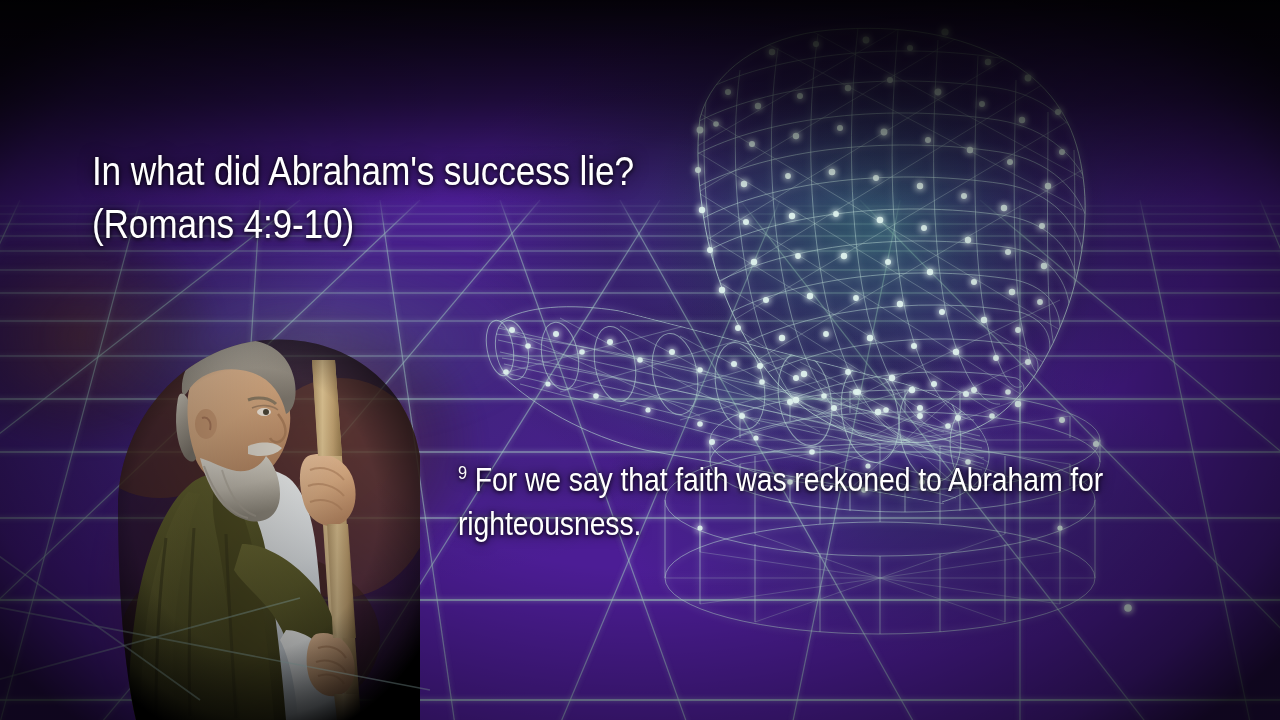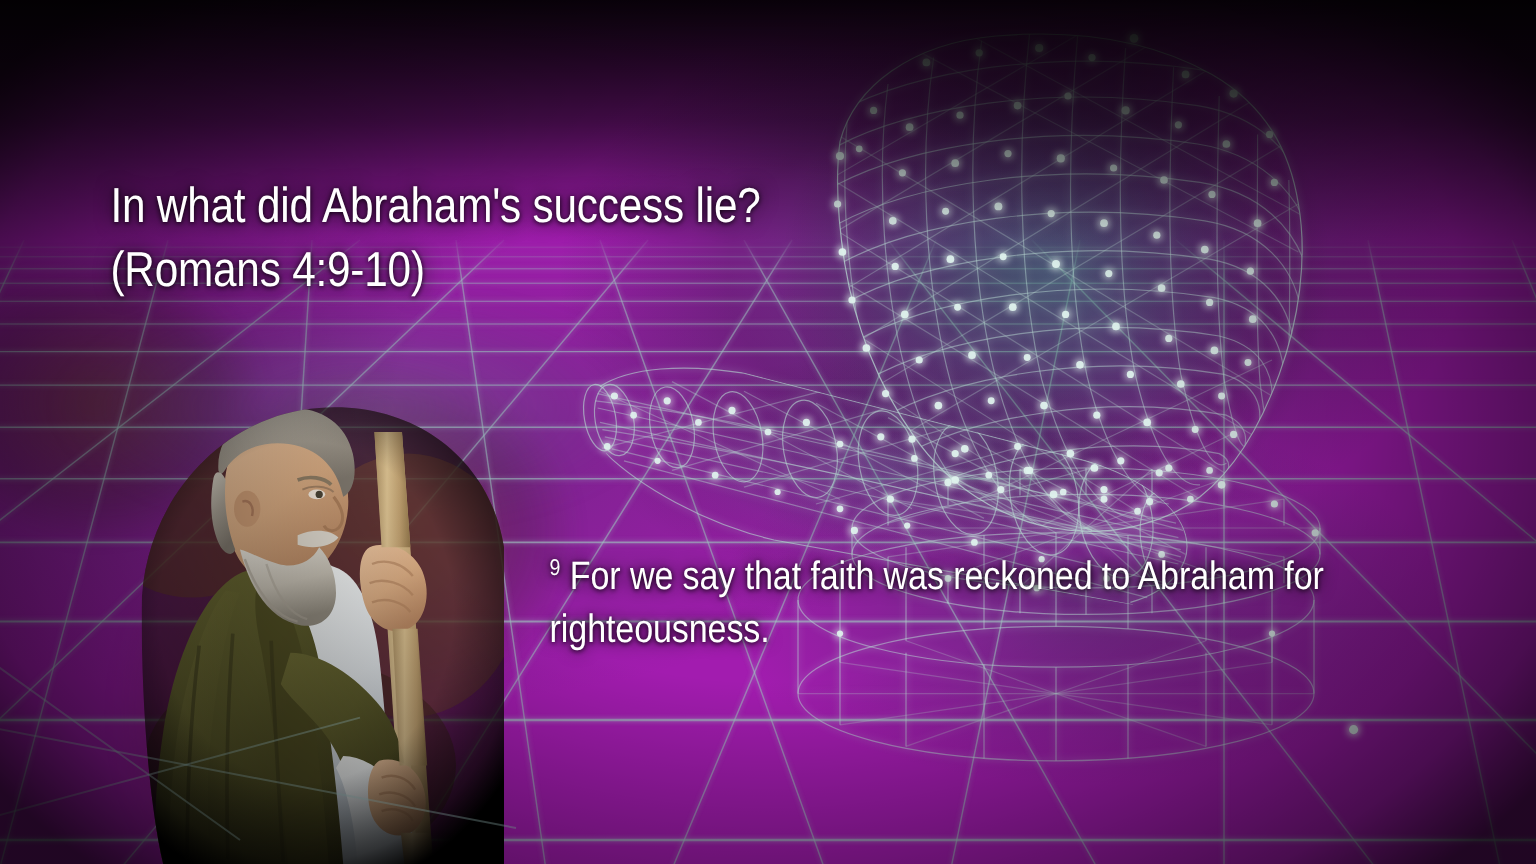--- a/index.html
+++ b/index.html
@@ -6,21 +6,21 @@
   html, body {
     margin: 0;
     padding: 0;
     background: #000;
   }
   #slide {
     position: relative;
     width: 1280px;
     height: 720px;
     overflow: hidden;
-    background: #a21caf;
+    background: #4c1d95;
     font-family: "Liberation Sans", sans-serif;
   }
 
   
   .layer {
     position: absolute;
     inset: 0;
     pointer-events: none;
   }
 

